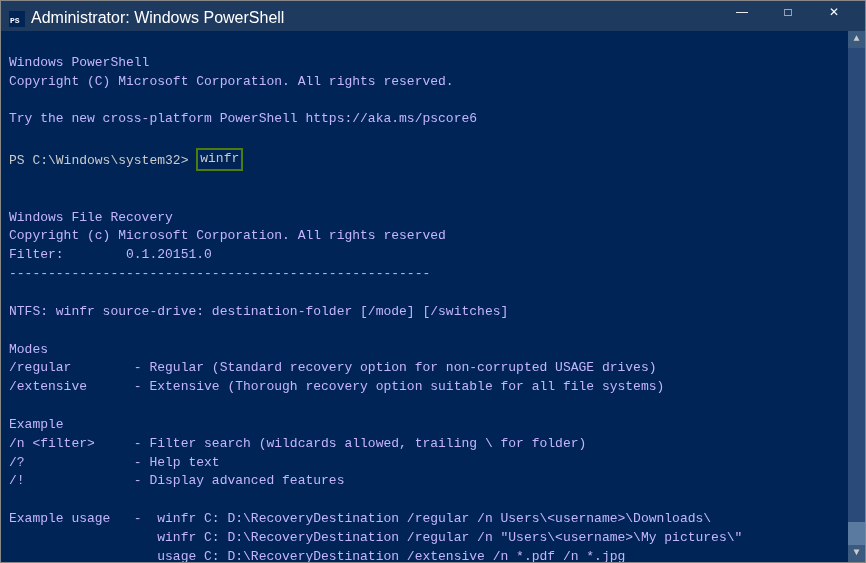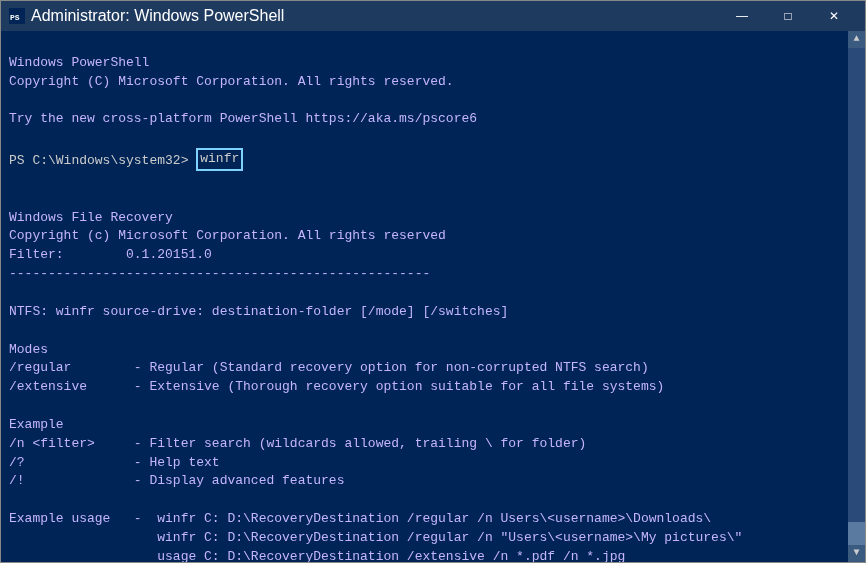--- a/index.html
+++ b/index.html
@@ -17,22 +17,22 @@
       height: 563px;
       display: flex;
       flex-direction: column;
       border: 1px solid #888;
     }
 
     .title-bar {
       height: 30px;
       background: #1e3a5f;
       display: flex;
-      align-items: center;
-      padding: 12px 8px;
+      align-items: flex-end;
+      padding: 4px 8px;
       gap: 6px;
       flex-shrink: 0;
     }
 
     .title-bar-icon {
       width: 16px;
       height: 16px;
       flex-shrink: 0;
     }
 
@@ -82,21 +82,21 @@
       align-items: flex-end;
     }
 
     .prompt-text {
       color: #cccccc;
       white-space: pre;
     }
 
     .command-highlight {
       background: transparent;
-      border: 2px solid #7dd3fc;
+      border: 2px solid #4d7c0f;
       color: #cccccc;
       padding: 0 2px;
     }
 
     .scrollbar-track {
       position: absolute;
       right: 0;
       top: 0;
       bottom: 0;
       width: 17px;
@@ -162,21 +162,21 @@
     <div class="terminal-content">
 
 <span>Windows File Recovery</span>
 <span>Copyright (c) Microsoft Corporation. All rights reserved</span>
 <span>Filter:        0.1.20151.0</span>
 <span>------------------------------------------------------</span>
 
 <span>NTFS: winfr source-drive: destination-folder [/mode] [/switches]</span>
 
 <span>Modes</span>
-<span>/regular        - Regular (Standard recovery option for non-corrupted NTFS search)</span>
+<span>/regular        - Regular (Standard recovery option for non-corrupted USAGE drives)</span>
 <span>/extensive      - Extensive (Thorough recovery option suitable for all file systems)</span>
 
 <span>Example</span>
 <span>/n &lt;filter&gt;     - Filter search (wildcards allowed, trailing \ for folder)</span>
 <span>/?              - Help text</span>
 <span>/!              - Display advanced features</span>
 
 <span>Example usage   -  winfr C: D:\RecoveryDestination /regular /n Users\&lt;username&gt;\Downloads\</span>
 <span>                   winfr C: D:\RecoveryDestination /regular /n "Users\&lt;username&gt;\My pictures\"</span>
 <span>                   usage C: D:\RecoveryDestination /extensive /n *.pdf /n *.jpg</span>

